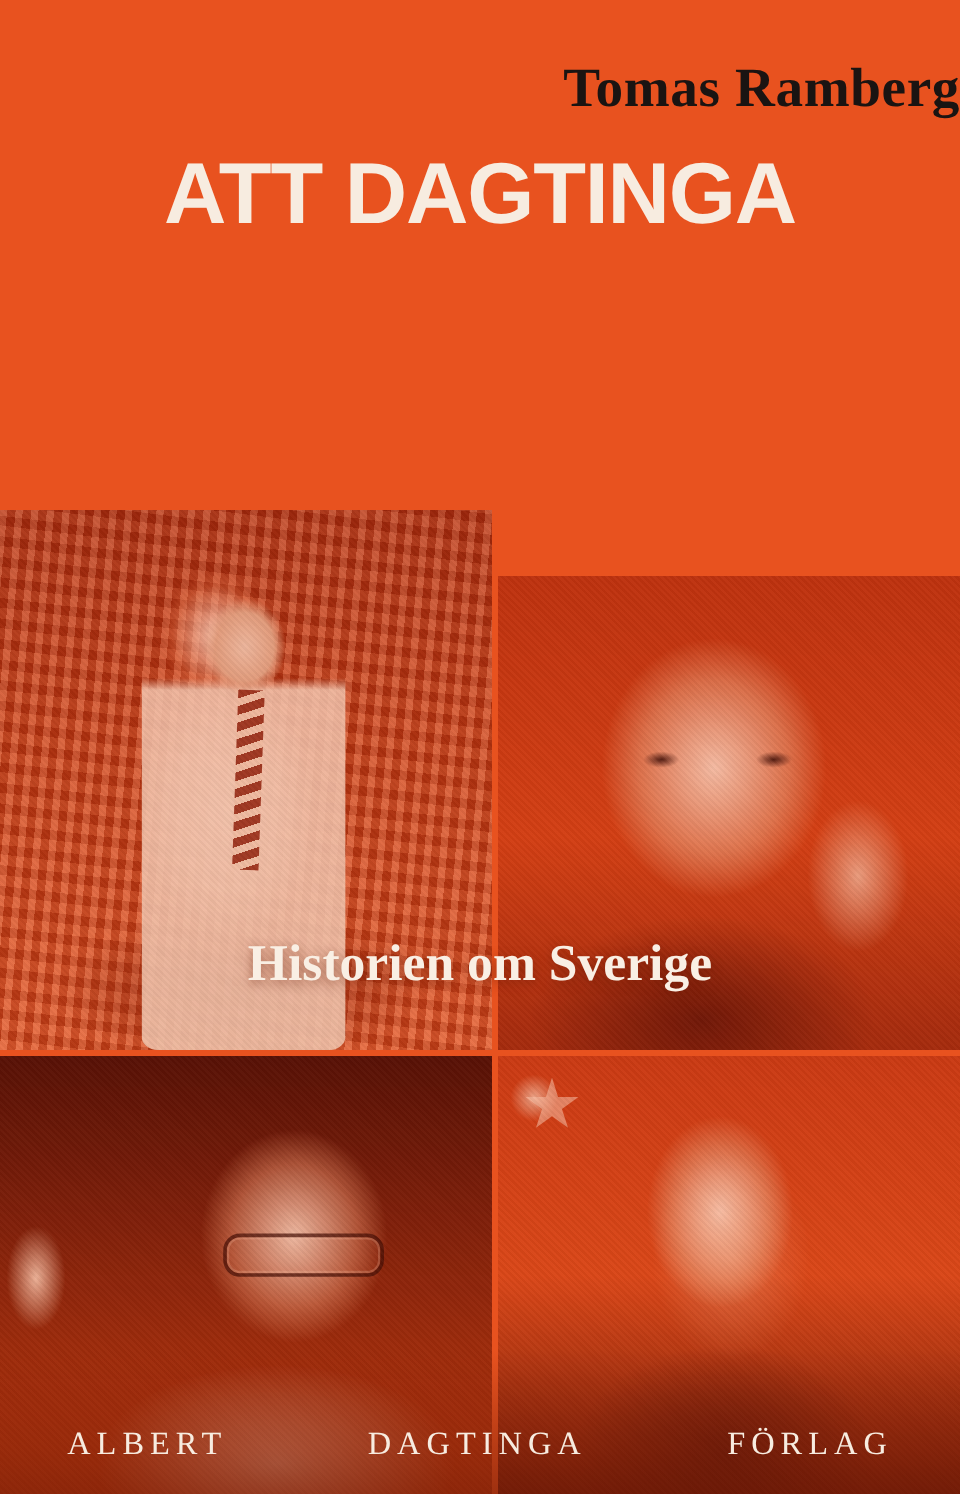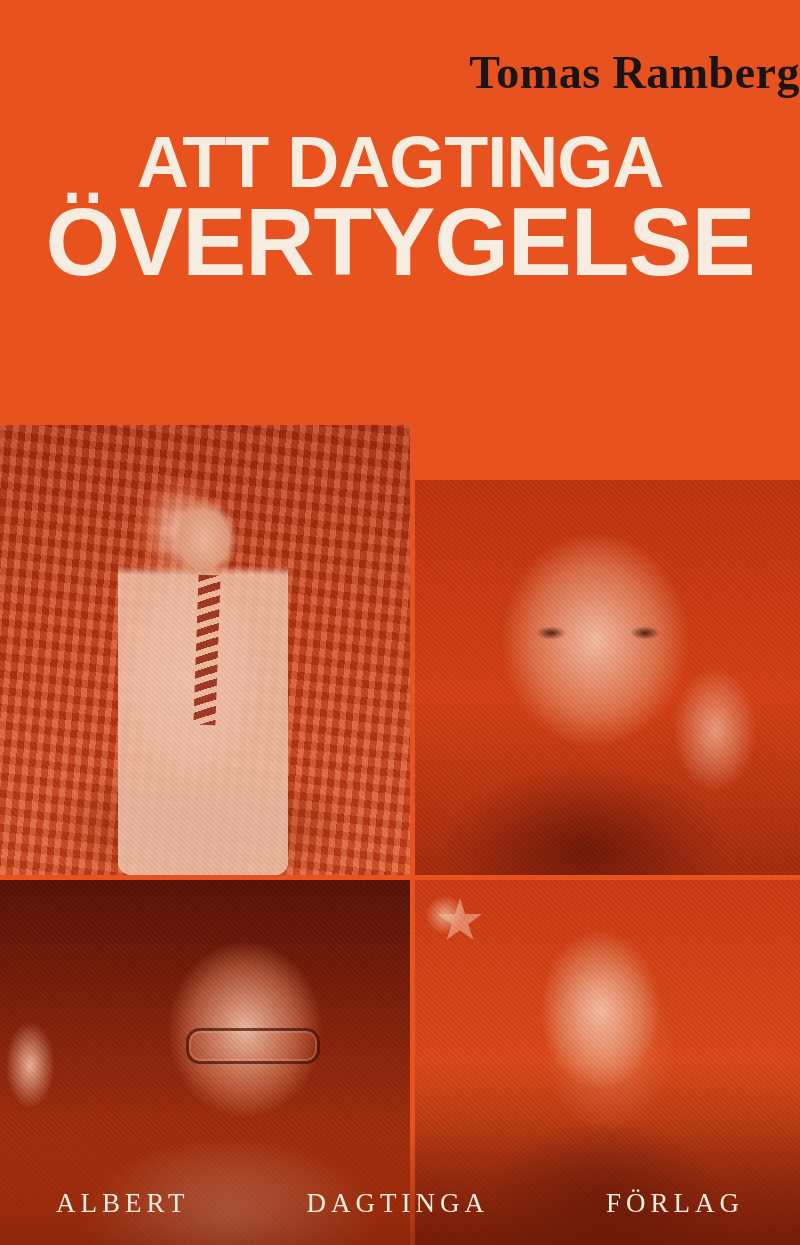--- a/index.html
+++ b/index.html
@@ -217,21 +217,20 @@
 </style>
 </head>
 <body>
 
 <div class="cover">
 
   <div class="author">Tomas Ramberg</div>
 
   <div class="title">
     <span class="title-line l1">ATT DAGTINGA</span>
-    <span class="title-line l3">ÖVERTYGELSE</span>
   </div>
 
   <div class="photos">
 
     <div class="photo ph-tl">
       <div class="inner">
         <div class="figure"></div>
         <div class="tie"></div>
       </div>
       <div class="photo-veil"></div>
@@ -259,20 +258,21 @@
         <div class="star"></div>
         <div class="hair"></div>
       </div>
       <div class="photo-veil"></div>
       <div class="photo-grain"></div>
     </div>
 
   </div>
 
   <div class="subtitle-wrap">
+    <span class="subtitle-line">Historien om Sverige</span>
   </div>
 
   <div class="pub-shade"></div>
 
   <div class="publisher">
     <span>ALBERT</span>
     <span>DAGTINGA</span>
     <span>FÖRLAG</span>
   </div>
 

